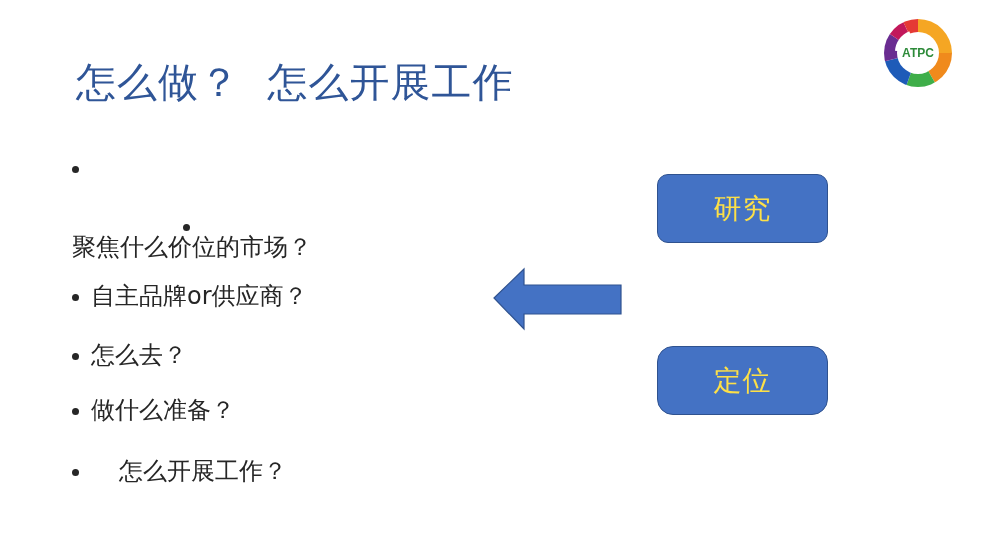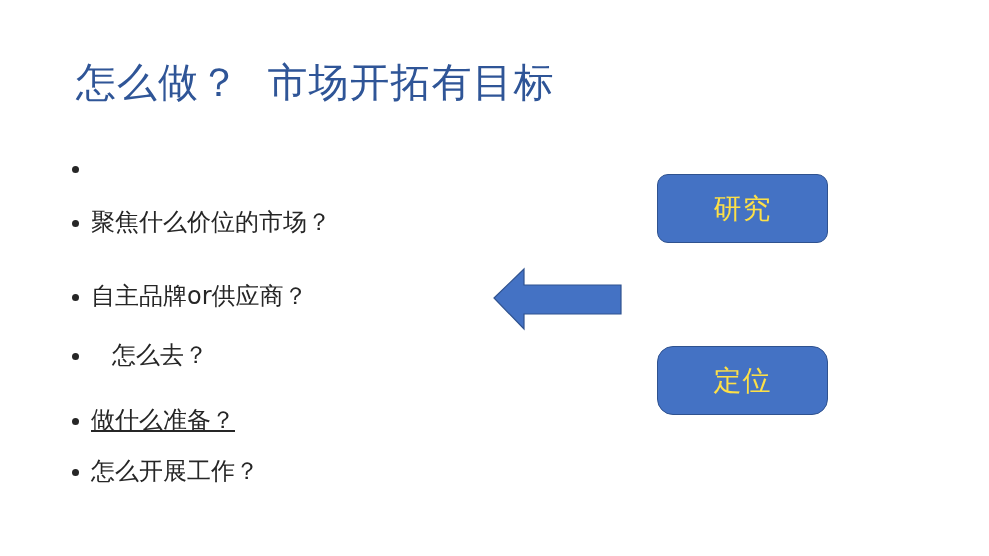--- a/index.html
+++ b/index.html
@@ -18,44 +18,65 @@
          border: 1.5px solid #2F528F; border-radius: 11px; box-sizing: border-box;
          color: #fde047; font-size: 28px; display: flex; align-items: center; justify-content: center;
          letter-spacing: 1px; }
   .arrow { position: absolute; left: 490px; top: 264px; width: 136px; height: 70px; }
 </style>
 </head>
 <body>
 
 <div class="slide">
 
-  <div class="title">怎么做？  市场开拓有目标</div>
+  <div class="title">怎么做？  怎么开展工作</div>
 
+  <div class="logo">
+    <svg width="76" height="70" viewBox="0 0 76 70">
+      <defs>
+        <clipPath id="ring">
+            <circle cx="38" cy="35" r="34"></circle>
+          </clipPath>
+      </defs>
+      <g clip-path="url(#ring)">
+        <path d="M38 35 L38 -5 A40 40 0 0 1 78 35 Z" fill="#F5A623"></path>
+        <path d="M38 35 L78 35 A40 40 0 0 1 58 70 Z" fill="#F08A1C"></path>
+        <path d="M38 35 L58 70 A40 40 0 0 1 24 74 Z" fill="#3FAE49"></path>
+        <path d="M38 35 L24 74 A40 40 0 0 1 -2 45 Z" fill="#1E5BB8"></path>
+        <path d="M38 35 L-2 45 A40 40 0 0 1 4 12 Z" fill="#6A2C91"></path>
+        <path d="M38 35 L4 12 A40 40 0 0 1 20 -3 Z" fill="#C2185B"></path>
+        <path d="M38 35 L20 -3 A40 40 0 0 1 38 -5 Z" fill="#E53935"></path>
+      </g>
+      <circle cx="38" cy="35" r="21" fill="#ffffff"></circle>
+      <path d="M17 33 A21 21 0 0 1 30 15" stroke="#ffffff" stroke-width="4" fill="none"></path>
+      <text x="38" y="39" text-anchor="middle" font-family="Liberation Sans, sans-serif" font-size="12" font-weight="bold" fill="#2E8B3A">ATPC</text>
+    </svg>
+  </div>
 
   <ul class="bullets">
     <li class="bullet" style="top:164px;">
       <span class="dot"></span>
     </li>
-    <li class="bullet" style="top:206px;">
+    <li class="bullet" style="top:222px;flex-direction:column;">
       <span class="dot"></span>
       <span>聚焦什么价位的市场？</span>
     </li>
     <li class="bullet" style="top:280px;text-align:right;">
       <span class="dot"></span>
       <span>自主品牌or供应商？</span>
     </li>
-    <li class="bullet" style="top:339px;gap:21px;">
+    <li class="bullet" style="top:339px;">
       <span class="dot"></span>
       <span>怎么去？</span>
     </li>
-    <li class="bullet" style="top:404px;text-decoration:underline;">
+    <li class="bullet" style="top:394px;">
       <span class="dot"></span>
       <span>做什么准备？</span>
     </li>
-    <li class="bullet" style="top:455px;">
+    <li class="bullet" style="top:455px;gap:28px;">
       <span class="dot"></span>
       <span>怎么开展工作？</span>
     </li>
   </ul>
 
   <div class="arrow">
     <svg width="136" height="70" viewBox="0 0 136 70">
       <polygon points="4,34 34,5 34,21 131,21 131,50 34,50 34,65" fill="#4472C4" stroke="#2F528F" stroke-width="1.2" stroke-linejoin="miter"></polygon>
     </svg>
   </div>

